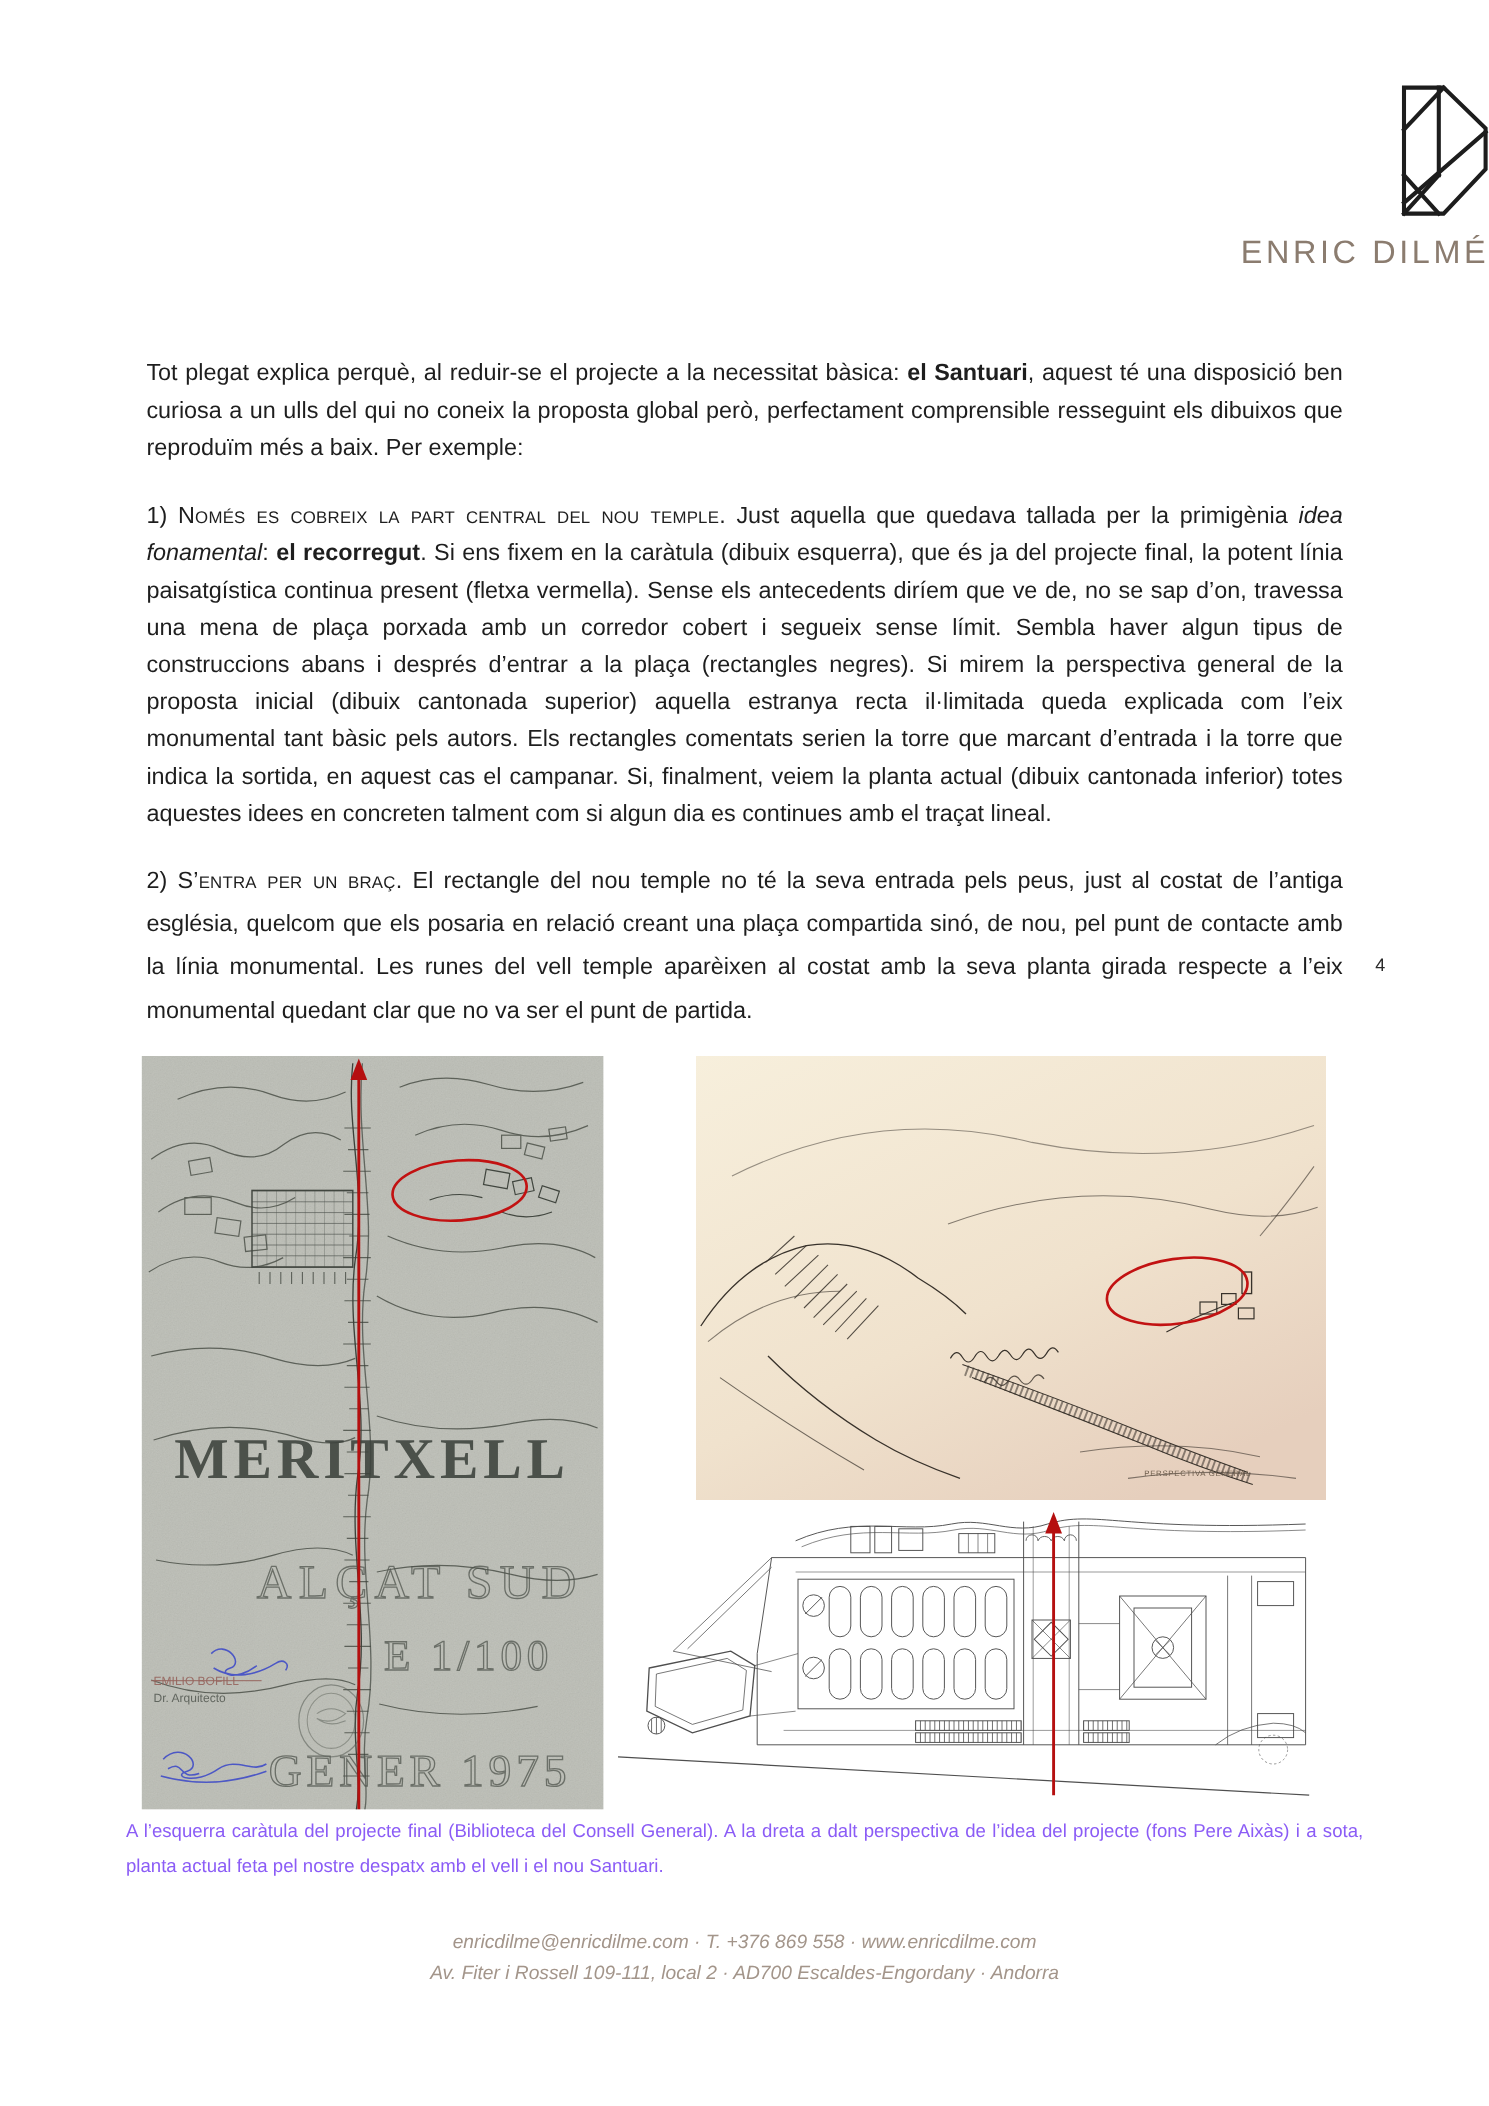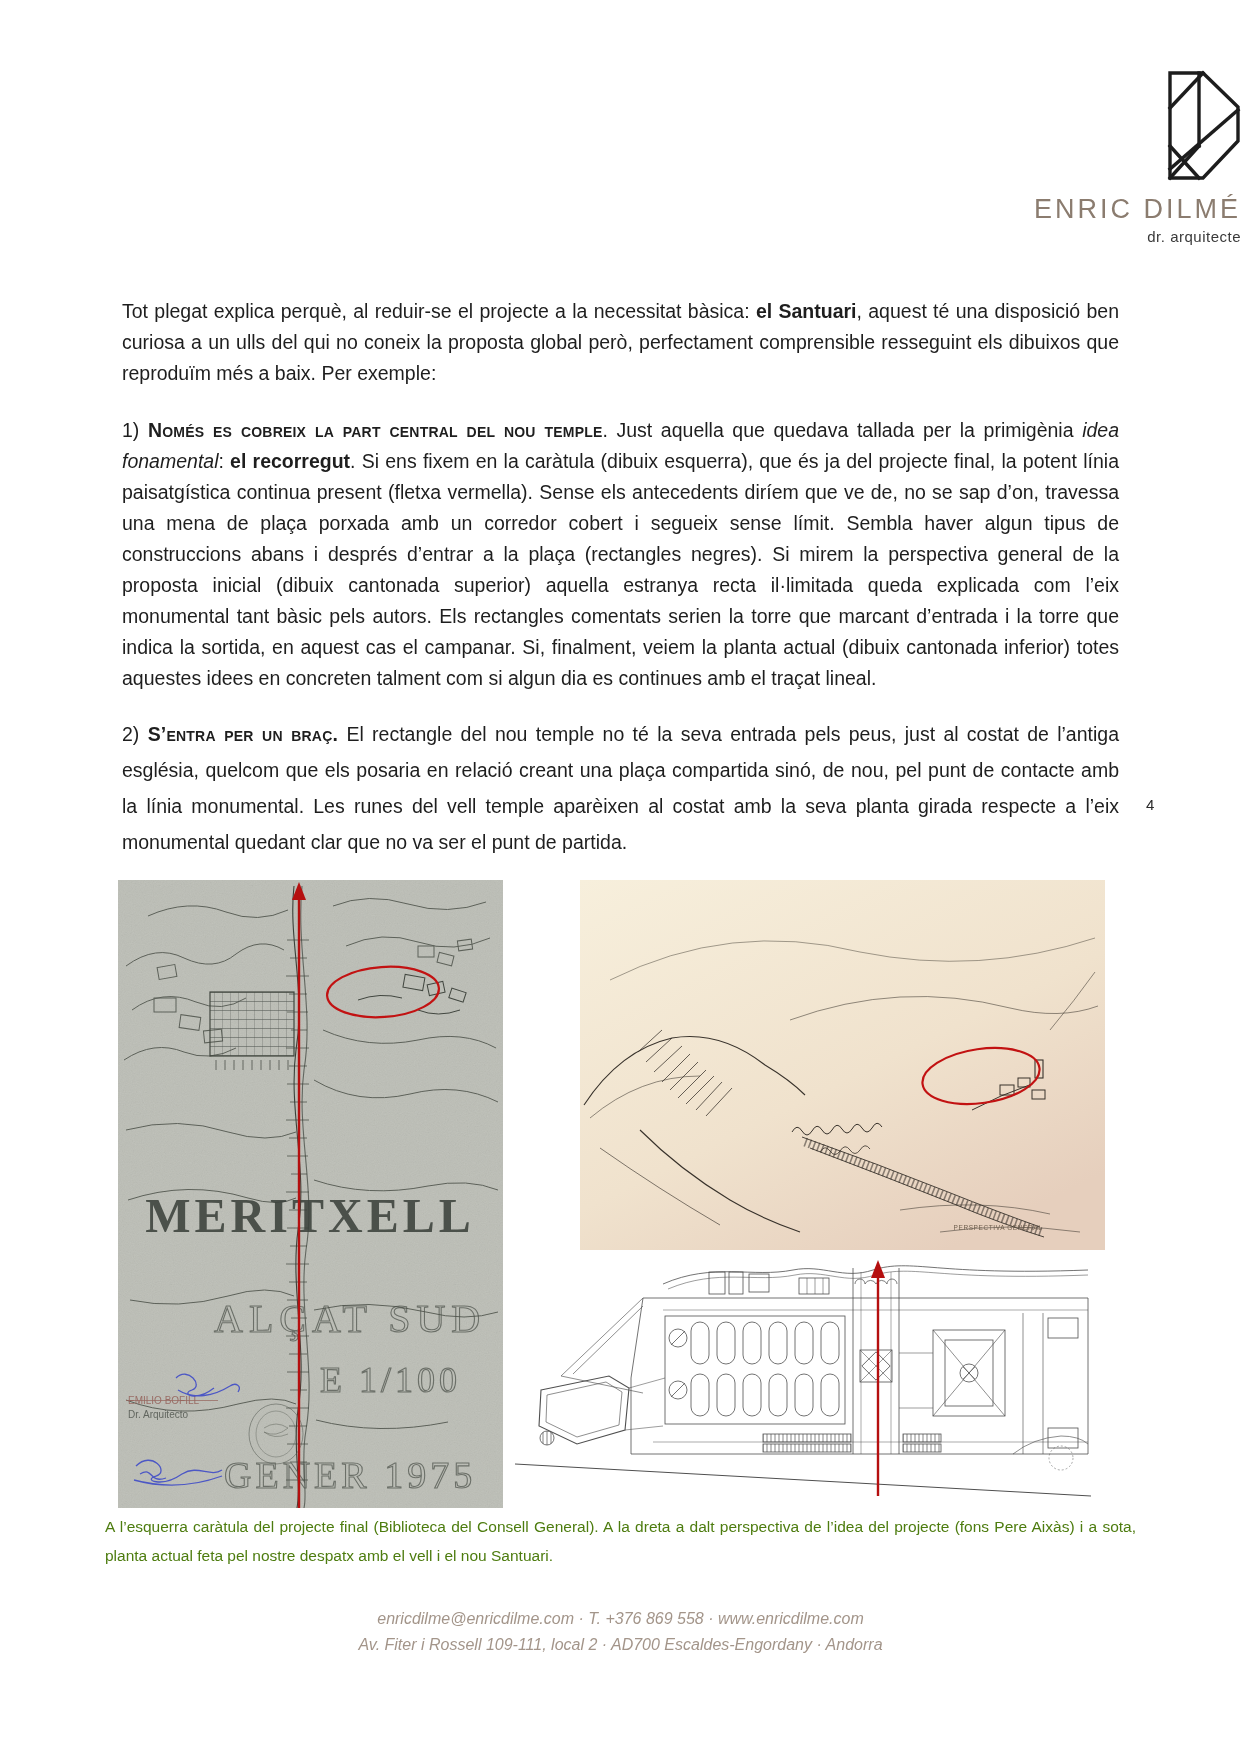--- a/index.html
+++ b/index.html
@@ -23,35 +23,35 @@
   
   .main{
     position:absolute;left:105px;top:279px;width:1031px;
     font-size:19.5px;text-align:justify;
     height:600px;overflow:hidden;
   }
   .main p{margin:17px;}
   .p-intro{line-height:31px;}
   .p-item1{margin-top:26px !important;line-height:31px;}
   .p-item2{margin-top:22px !important;line-height:36px;}
-  .sc{font-variant:small-caps;font-weight:bold;letter-spacing:.2px;}
+  .sc{font-variant:small-caps;font-weight:normal;letter-spacing:.2px;}
   em{font-style:italic;}
   .page-num{
     position:absolute;left:1146px;top:796px;
     font-size:15px;color:#2a2a2a;
   }
   
   .figures{position:absolute;left:105px;top:880px;width:1031px;height:628px;}
   .fig{position:absolute;}
   .fig-caratula{left:13px;top:0;width:385px;height:628px;}
   .fig-perspective{left:475px;top:0;width:525px;height:370px;}
   .fig-plan{left:408px;top:378px;width:580px;height:242px;}
   .caption{
     position:absolute;left:105px;top:1512px;width:1031px;
-    font-size:15.5px;line-height:29px;text-align:justify;color:#4d7c0f;
+    font-size:15.5px;line-height:29px;text-align:justify;color:#8b5cf6;
   }
   
   .footer{
     position:absolute;left:0;top:1606px;width:100%;
     text-align:center;color:#a3958a;font-size:16px;line-height:26px;font-style:italic;
   }
 </style>
 </head>
 <body>
 
@@ -63,21 +63,20 @@
         <g stroke="#1d1d1d" stroke-width="3.4" fill="none" stroke-linejoin="miter" stroke-linecap="square">
           <path d="M5 3 H38 L73 37 V71 L38 108 H5 Z"></path>
           <path d="M5 38 L38 3"></path>
           <path d="M34 3 V76"></path>
           <path d="M73 40 L5 99"></path>
           <path d="M5 76 L34 108 M34 76 L5 108"></path>
         </g>
       </svg>
     </div>
     <div class="title">ENRIC DILMÉ</div>
-    <div class="subtitle">dr. arquitecte</div>
   </div>
 
   <div class="main">
     <p class="p-intro"><span>Tot plegat explica perquè, al reduir-se el projecte a la necessitat bàsica: </span><strong>el Santuari</strong><span>, aquest té una disposició ben curiosa a un ulls del qui no coneix la proposta global però, perfectament comprensible resseguint els dibuixos que reproduïm més a baix. Per exemple:</span></p>
 
     <p class="p-item1"><span>1) </span><span class="sc">Només es cobreix la part central del nou temple</span><span>. Just aquella que quedava tallada per la primigènia </span><em>idea fonamental</em><span>: </span><strong>el recorregut</strong><span>. Si ens fixem en la caràtula (dibuix esquerra), que és ja del projecte final, la potent línia paisatgística continua present (fletxa vermella). Sense els antecedents diríem que ve de, no se sap d’on, travessa una mena de plaça porxada amb un corredor cobert i segueix sense límit. Sembla haver algun tipus de construccions abans i després d’entrar a la plaça (rectangles negres). Si mirem la perspectiva general de la proposta inicial (dibuix cantonada superior) aquella estranya recta il·limitada queda explicada com l’eix monumental tant bàsic pels autors. Els rectangles comentats serien la torre que marcant d’entrada i la torre que indica la sortida, en aquest cas el campanar. Si, finalment, veiem la planta actual (dibuix cantonada inferior) totes aquestes idees en concreten talment com si algun dia es continues amb el traçat lineal.</span></p>
 
     <p class="p-item2"><span>2) </span><span class="sc">S’entra per un braç.</span><span> El rectangle del nou temple no té la seva entrada pels peus, just al costat de l’antiga església, quelcom que els posaria en relació creant una plaça compartida sinó, de nou, pel punt de contacte amb la línia monumental. Les runes del vell temple aparèixen al costat amb la seva planta girada respecte a l’eix monumental quedant clar que no va ser el punt de partida.</span></p>
   </div>
 

